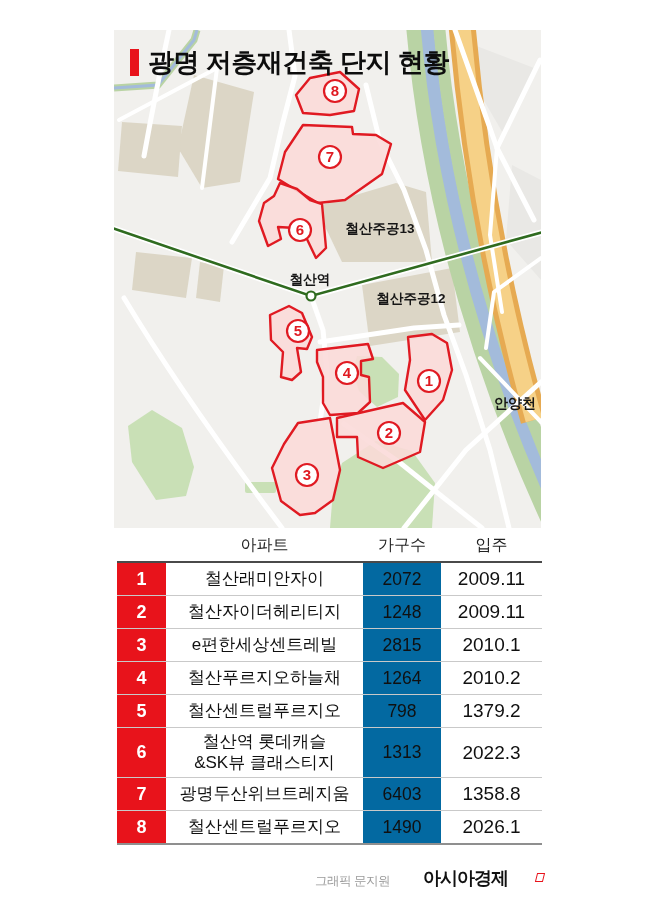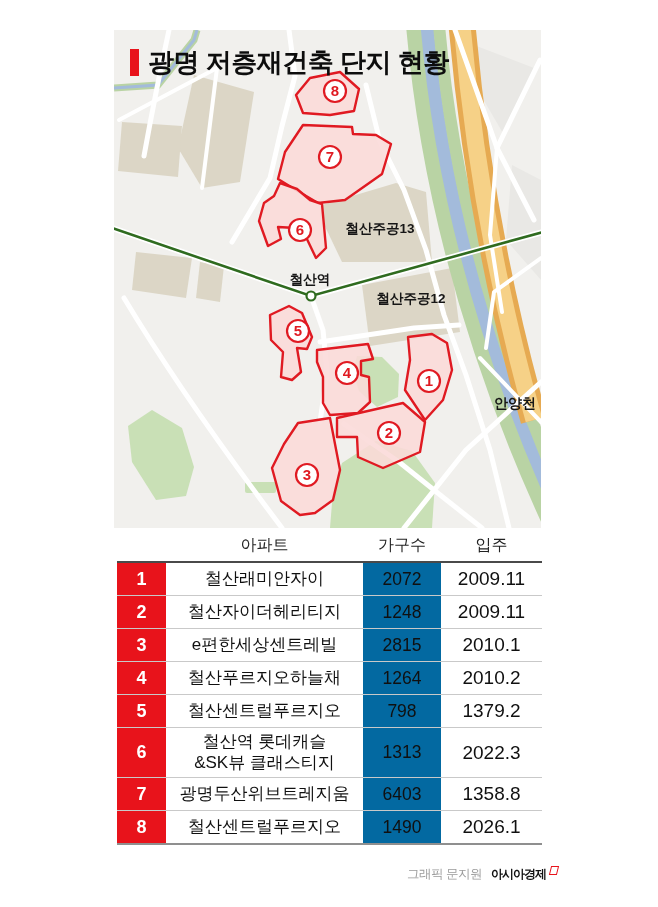--- a/index.html
+++ b/index.html
@@ -26,23 +26,23 @@
   tbody td{text-align:center;vertical-align:middle;border-bottom:1px solid #c9c9c9;
            height:32px;padding:0;font-size:17px;color:#101010;}
   tbody tr.tall td{height:49px;}
   tbody tr:last-child td{border-bottom:2px solid #8f8f8f;}
   td.no{background:#e8131b;color:#ffffff;font-weight:bold;font-size:18px;}
   td.name{white-space:pre-line;line-height:1.18;text-align:center;}
   td.hh{background:#0369a1;font-size:17.5px;}
   td.in{font-size:19px;}
 
   
-  #footer{position:absolute;top:866px;right:102px;display:flex;align-items:flex-end;}
+  #footer{position:absolute;top:866px;right:116px;display:flex;align-items:flex-end;gap:24px;}
   .credit{font-size:12.5px;color:#9b9b9b;margin-right:9px;letter-spacing:-0.5px;}
-  .brand{font-size:12px;font-weight:800;color:#111;letter-spacing:-1px;}
+  .brand{font-size:18px;font-weight:800;color:#111;letter-spacing:-1px;}
   .brand-flag{display:inline-block;width:6px;height:7px;border:1.6px solid #e8131b;
               transform:skewX(-14deg) translateY(-8px);margin-left:2px;}
 </style>
 </head>
 <body>
 
 <div id="page">
 
   <div id="map">
     <svg width="427" height="498" viewBox="0 0 427 498" xmlns="http://www.w3.org/2000/svg">

